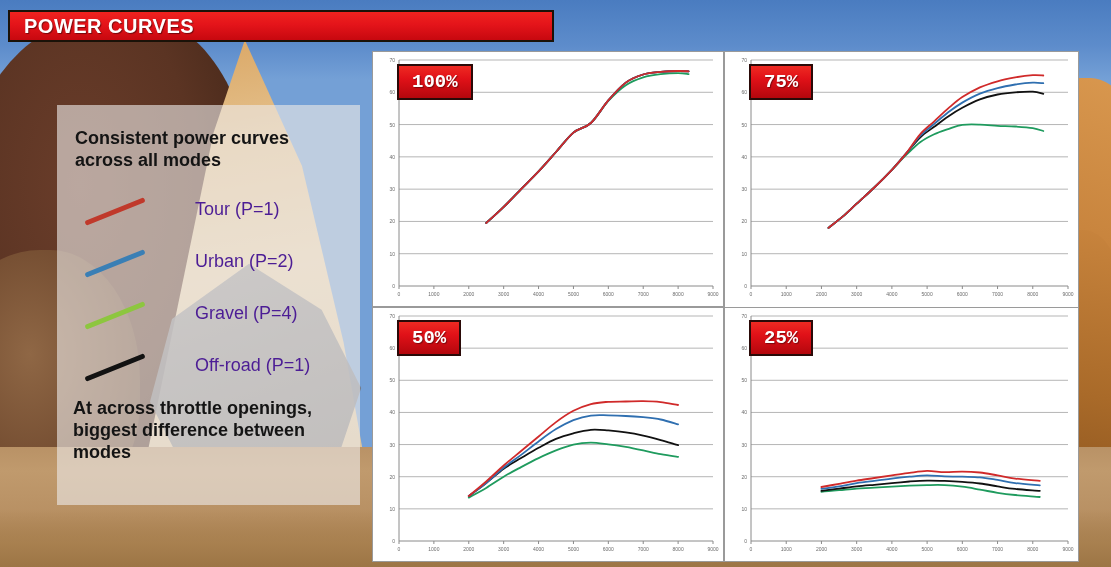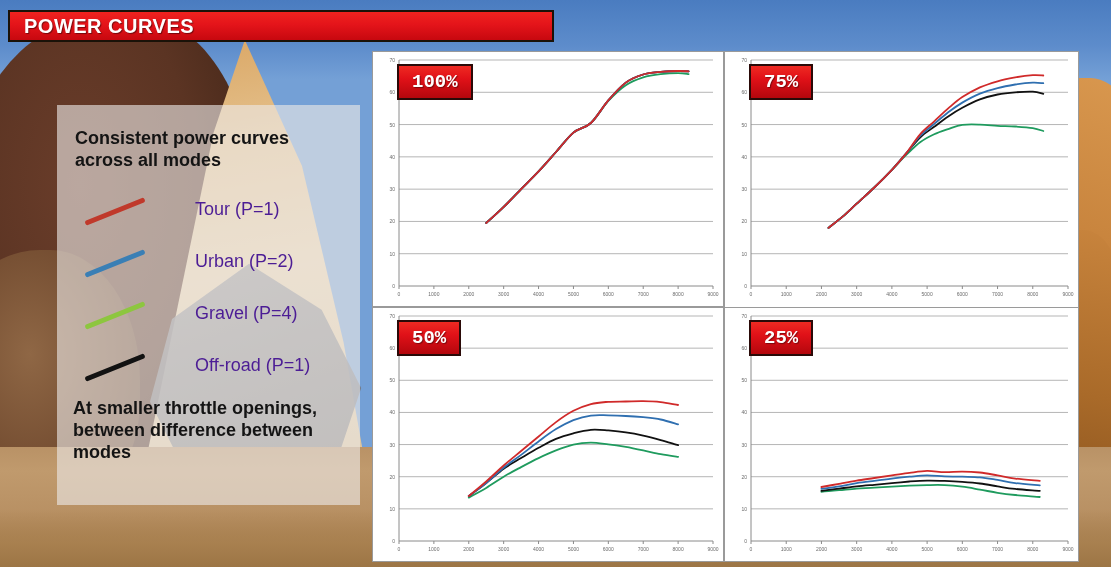--- a/index.html
+++ b/index.html
@@ -114,21 +114,21 @@
     </div>
     <div class="legend-row" style="top:192px">
       <span class="swatch" style="background: rgb(141, 198, 63);"></span>
       <span class="lbl">Gravel (P=4)</span>
     </div>
     <div class="legend-row" style="top:244px">
       <span class="swatch" style="background: rgb(18, 18, 18);"></span>
       <span class="lbl">Off-road (P=1)</span>
     </div>
 
-    <div class="info-line" id="ftr">At smaller throttle openings, between difference between modes</div>
+    <div class="info-line" id="ftr">At across throttle openings, biggest difference between modes</div>
   </div>
 
   <div class="charts">
     <div class="panel" id="p100">
       <div class="pct-badge">100%</div>
       <div class="svgwrap"><svg viewBox="0 0 350 254" width="350" height="254">
             <line x1="26" x2="340" y1="234" y2="234" stroke="#b5b5b5" stroke-width="0"></line>
             <line x1="26" x2="340" y1="201.71428571428572" y2="201.71428571428572" stroke="#b5b5b5" stroke-width="1"></line>
             <line x1="26" x2="340" y1="169.42857142857144" y2="169.42857142857144" stroke="#b5b5b5" stroke-width="1"></line>
             <line x1="26" x2="340" y1="137.14285714285717" y2="137.14285714285717" stroke="#b5b5b5" stroke-width="1"></line>

